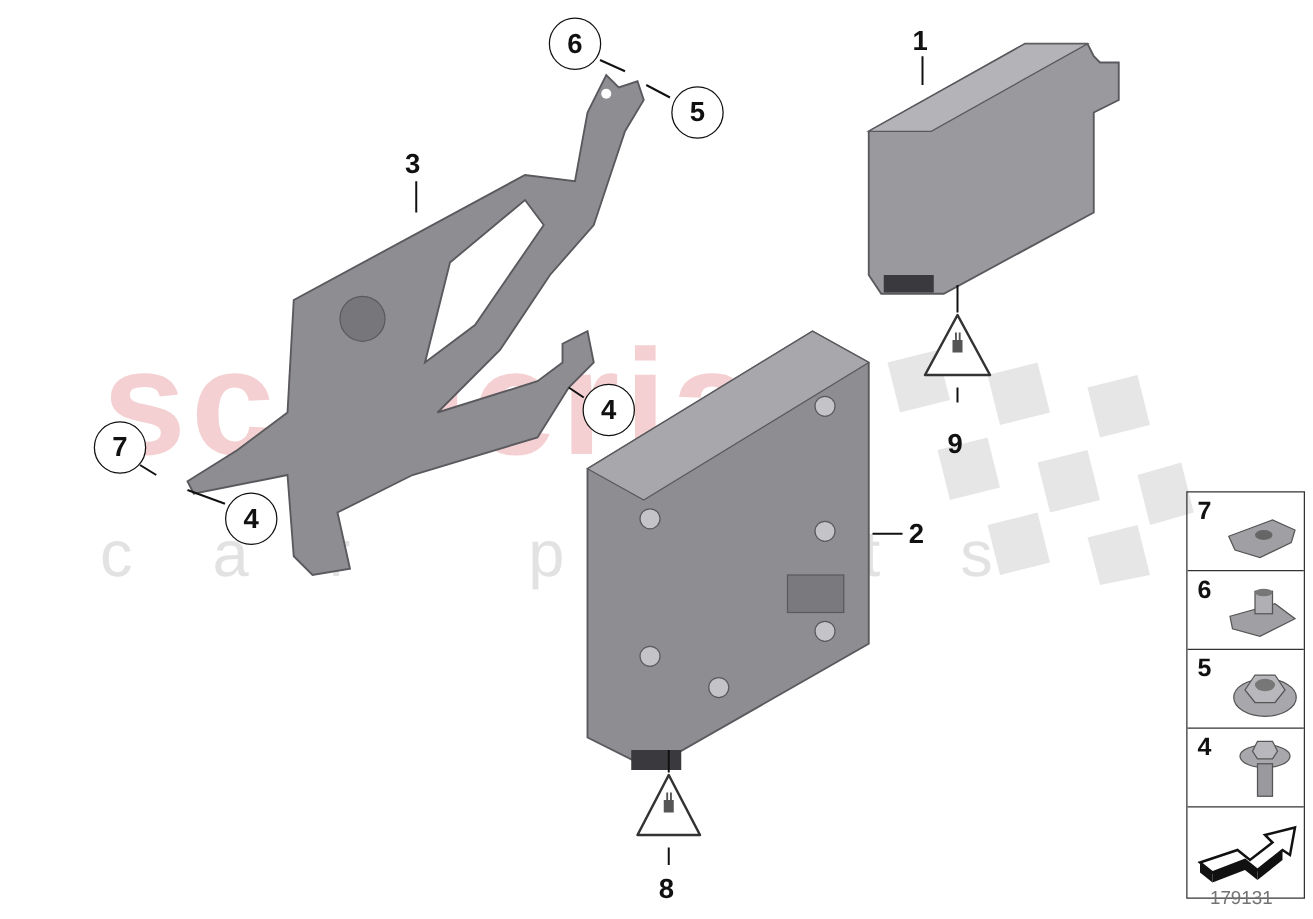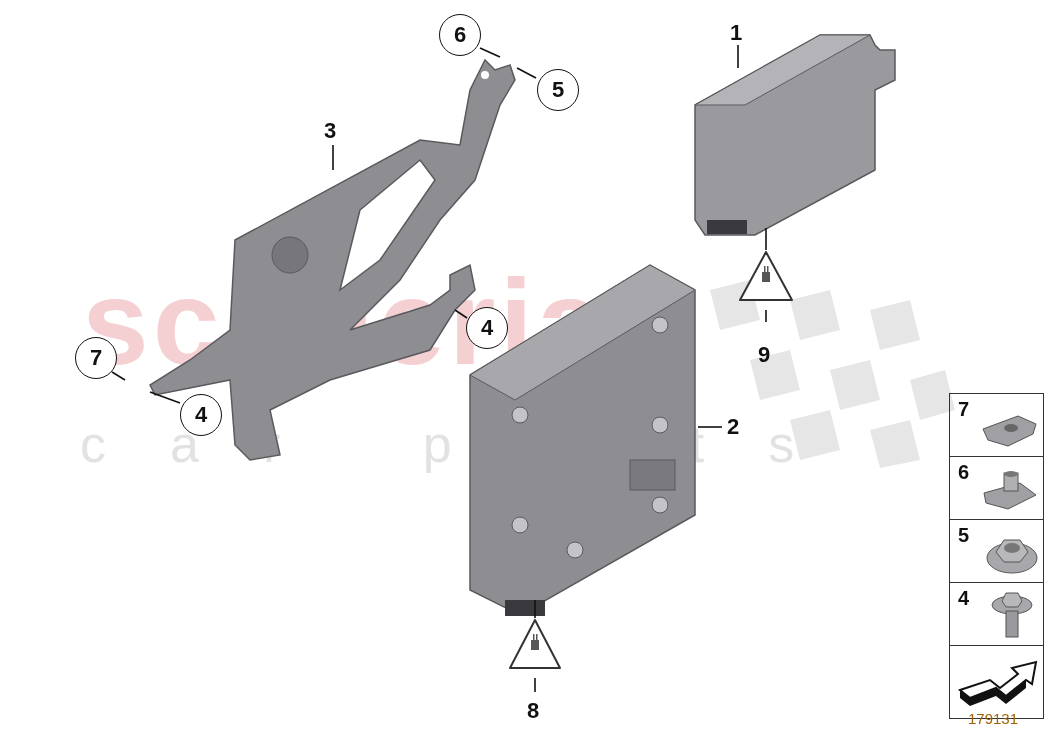--- a/index.html
+++ b/index.html
@@ -6,21 +6,21 @@
   body{width:1050px;height:735px;position:relative;overflow:hidden;font-family:"Liberation Sans",sans-serif;}
   .abs{position:absolute;}
   .wm{position:absolute;font-family:"Liberation Sans",sans-serif;font-weight:bold;color:rgba(230,150,155,0.45);font-size:120px;letter-spacing:4px;left:82px;top:262px;line-height:1;}
   .wm2{position:absolute;font-family:"Liberation Sans",sans-serif;color:rgba(190,190,190,0.45);font-size:52px;left:80px;top:418px;letter-spacing:64px;line-height:1;}
   .callout{position:absolute;width:42px;height:42px;border:1.6px solid #111;border-radius:50%;background:#fff;display:flex;align-items:center;justify-content:center;font-weight:bold;font-size:22px;color:#111;box-sizing:border-box;}
   .num{position:absolute;font-weight:bold;font-size:22px;color:#111;}
   .legend{position:absolute;left:949px;top:393px;width:95px;border:1px solid #333;box-sizing:border-box;}
   .legend .cell{height:62px;border-bottom:1px solid #333;position:relative;}
   .legend .cell:last-child{border-bottom:none;height:72px;}
   .legend .lbl{position:absolute;left:8px;top:4px;font-weight:bold;font-size:20px;color:#111;}
-  .code{position:absolute;left:968px;top:710px;font-size:15px;color:#a16207;}
+  .code{position:absolute;left:968px;top:710px;font-size:15px;color:#737373;}
 </style>
 </head>
 <body>
 
 <div class="wm">scuderia</div>
 <div class="wm2">car parts</div>
 
 <svg class="abs" style="left:700px;top:270px" width="260" height="200">
   <g fill="rgba(200,200,200,0.45)">
     <polygon points="10,20 50,10 60,50 20,60"></polygon>

